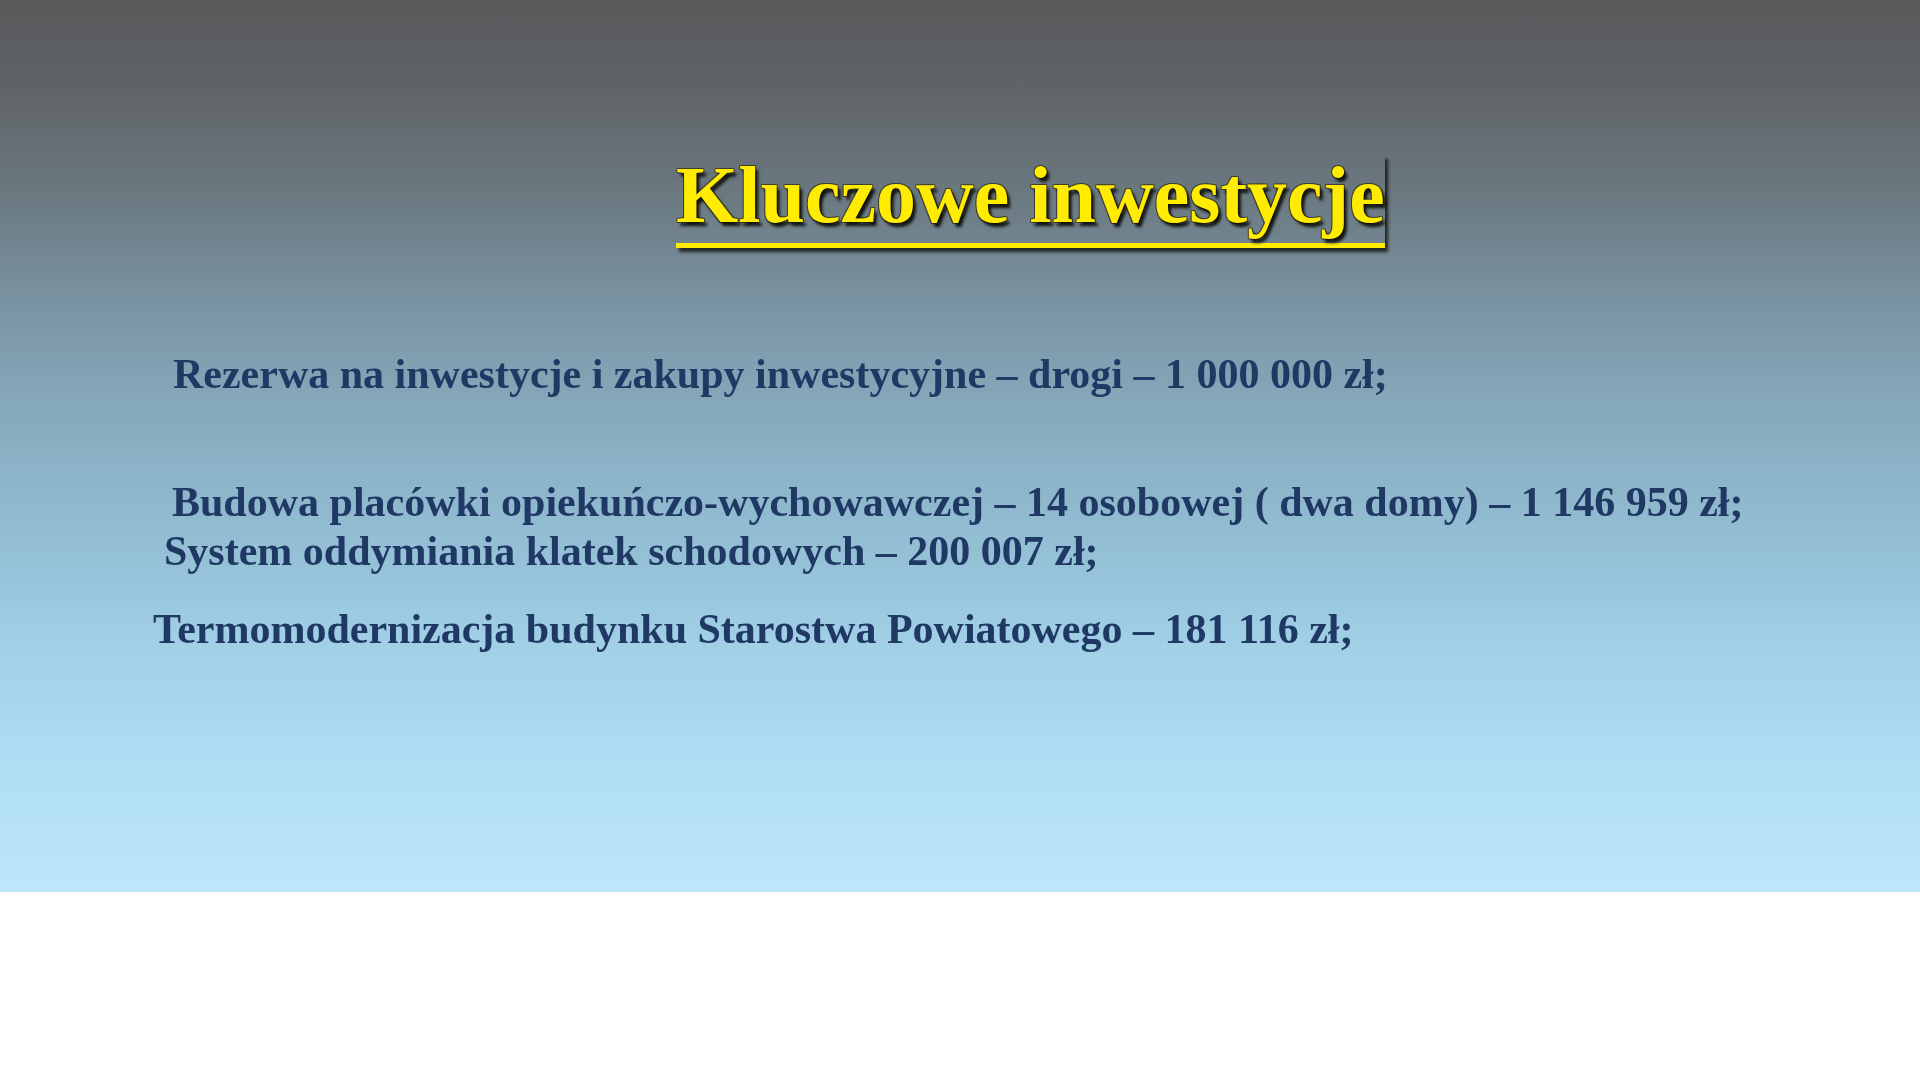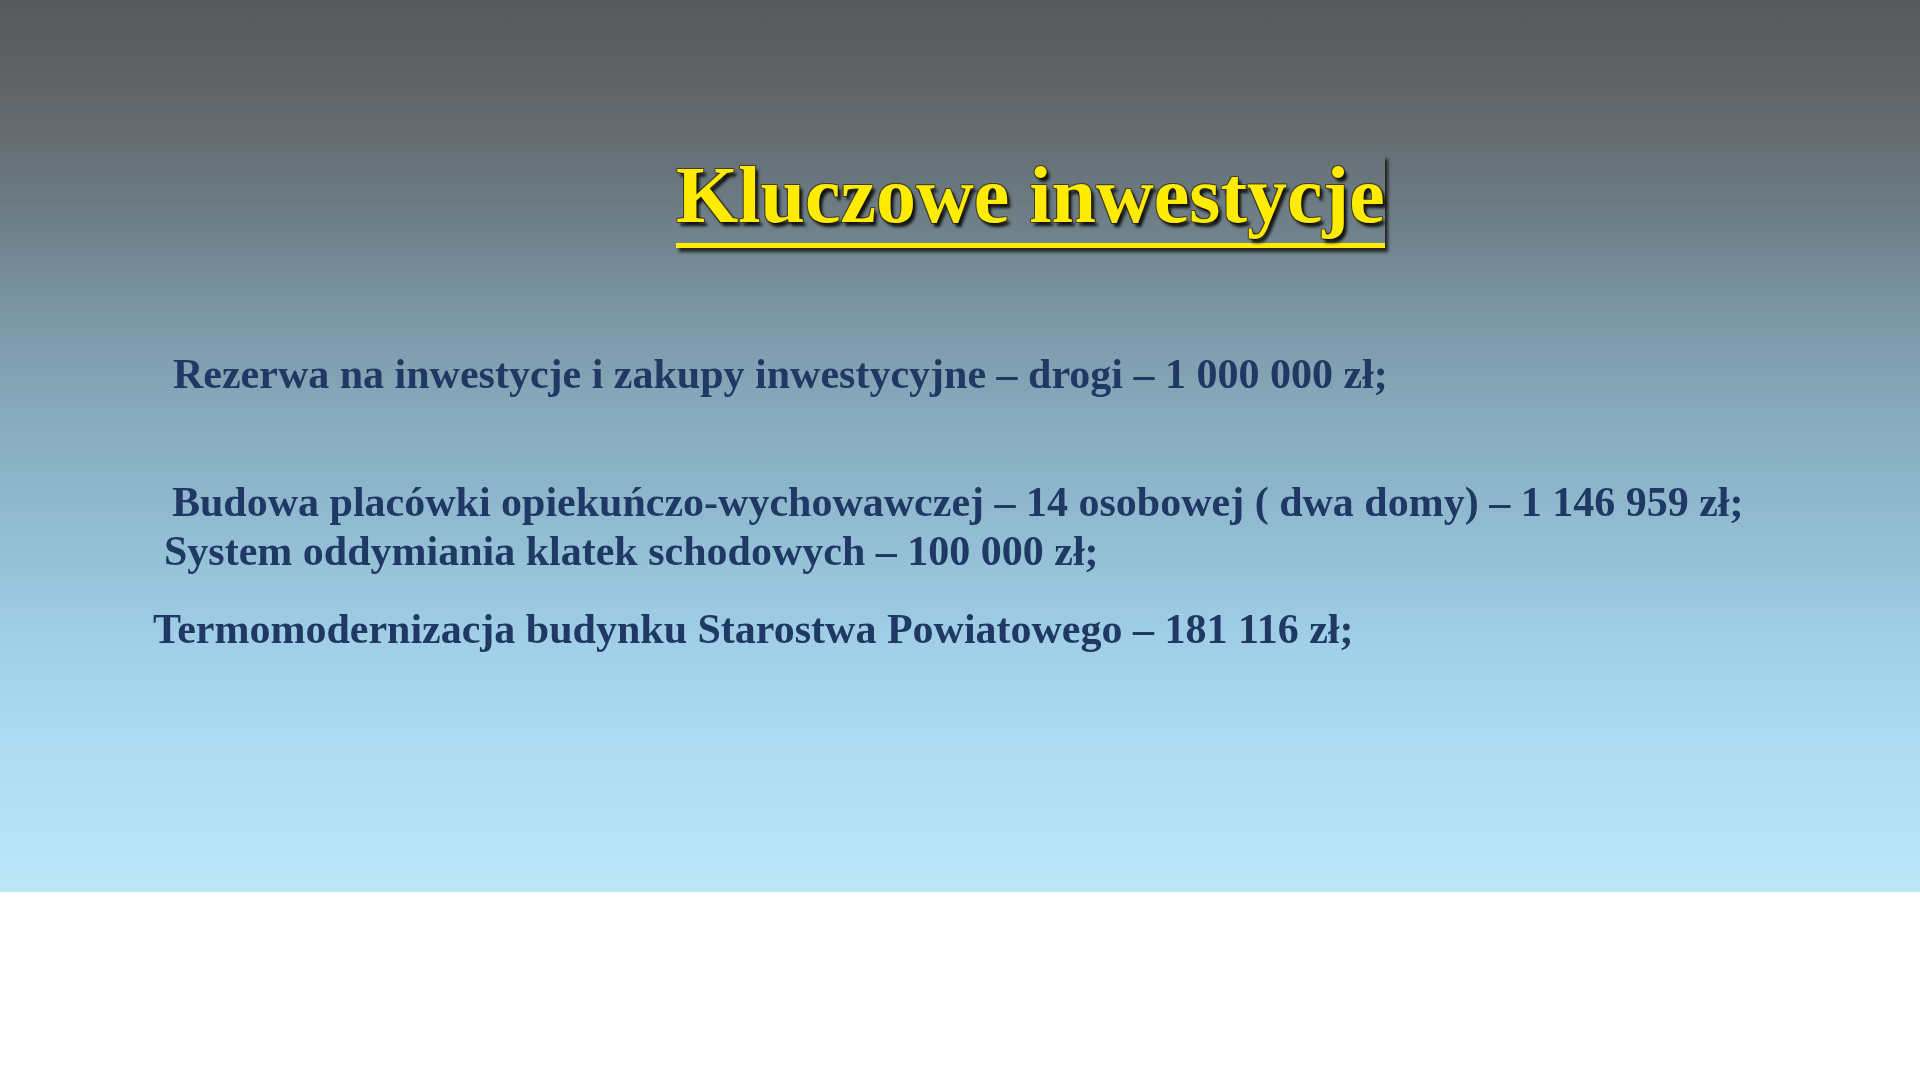--- a/index.html
+++ b/index.html
@@ -91,18 +91,18 @@
     <span class="title-main">Kluczowe inwestycje</span>
     <div class="title-reflection-wrap">
       
     </div>
   </div>
 
   <div class="bullet b0">Rezerwa na inwestycje i zakupy inwestycyjne – drogi – 1 000 000 zł;</div>
 
   <div class="bullet b1">Budowa placówki opiekuńczo-wychowawczej – 14 osobowej ( dwa domy) – 1 146 959 zł;</div>
 
-  <div class="bullet b2">System oddymiania klatek schodowych – 100 000 zł;</div>
+  <div class="bullet b2">System oddymiania klatek schodowych – 200 007 zł;</div>
 
   <div class="bullet b3">Termomodernizacja budynku Starostwa Powiatowego – 181 116 zł;</div>
 
 
 </div>
 
 </body></html>

